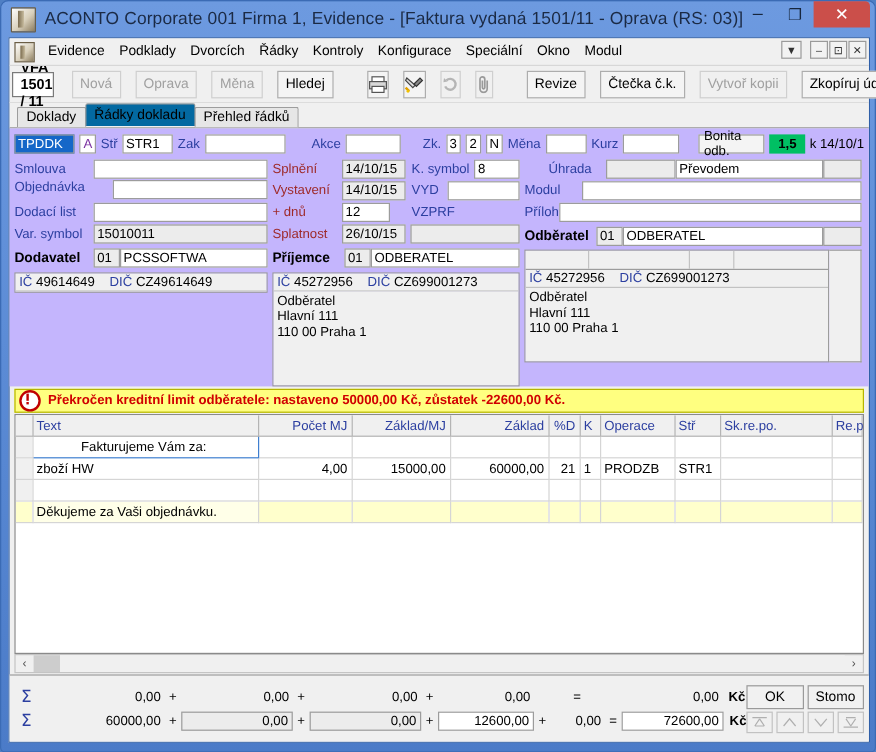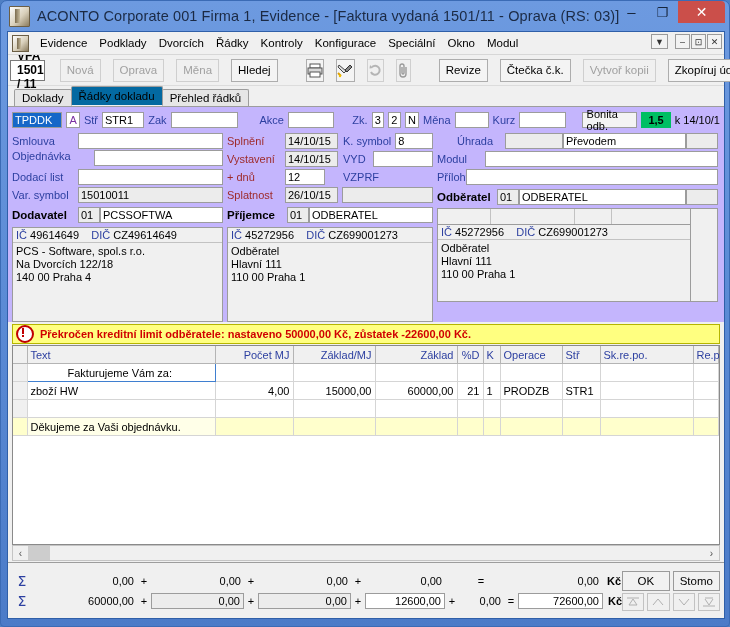--- a/index.html
+++ b/index.html
@@ -324,25 +324,20 @@
             <div class="fld ro" style="width:22px;">01</div>
             <div class="fld" style="flex:1;margin-right:4px;">PCSSOFTWA</div>
           </div>
           <div style="margin-right:4px;border:1px solid #9c9c9c;margin-top:2px;">
             <div class="icline">
               <span>IČ</span>
               <span class="icval">49614649</span>
               &nbsp;&nbsp;
               <span>DIČ</span>
               <span class="icval">CZ49614649</span>
-            </div>
-            <div class="addrbox" style="border:none;height:78px;">
-              <div>PCS - Software, spol.s r.o.</div>
-              <div>Na Dvorcích 122/18</div>
-              <div>140 00 Praha 4</div>
             </div>
           </div>
         </div>
 
         <div style="width:210px;">
           <div style="display:flex;align-items:center;height:18px;">
             <span class="lbl-r" style="width:58px;">Splnění</span>
             <div class="fld ro" style="width:53px;">14/10/15</div>
             <span class="lbl" style="margin-left:5px;">K. symbol</span>
             <div class="fld" style="flex:1;margin-left:4px;margin-right:4px;">8</div>

